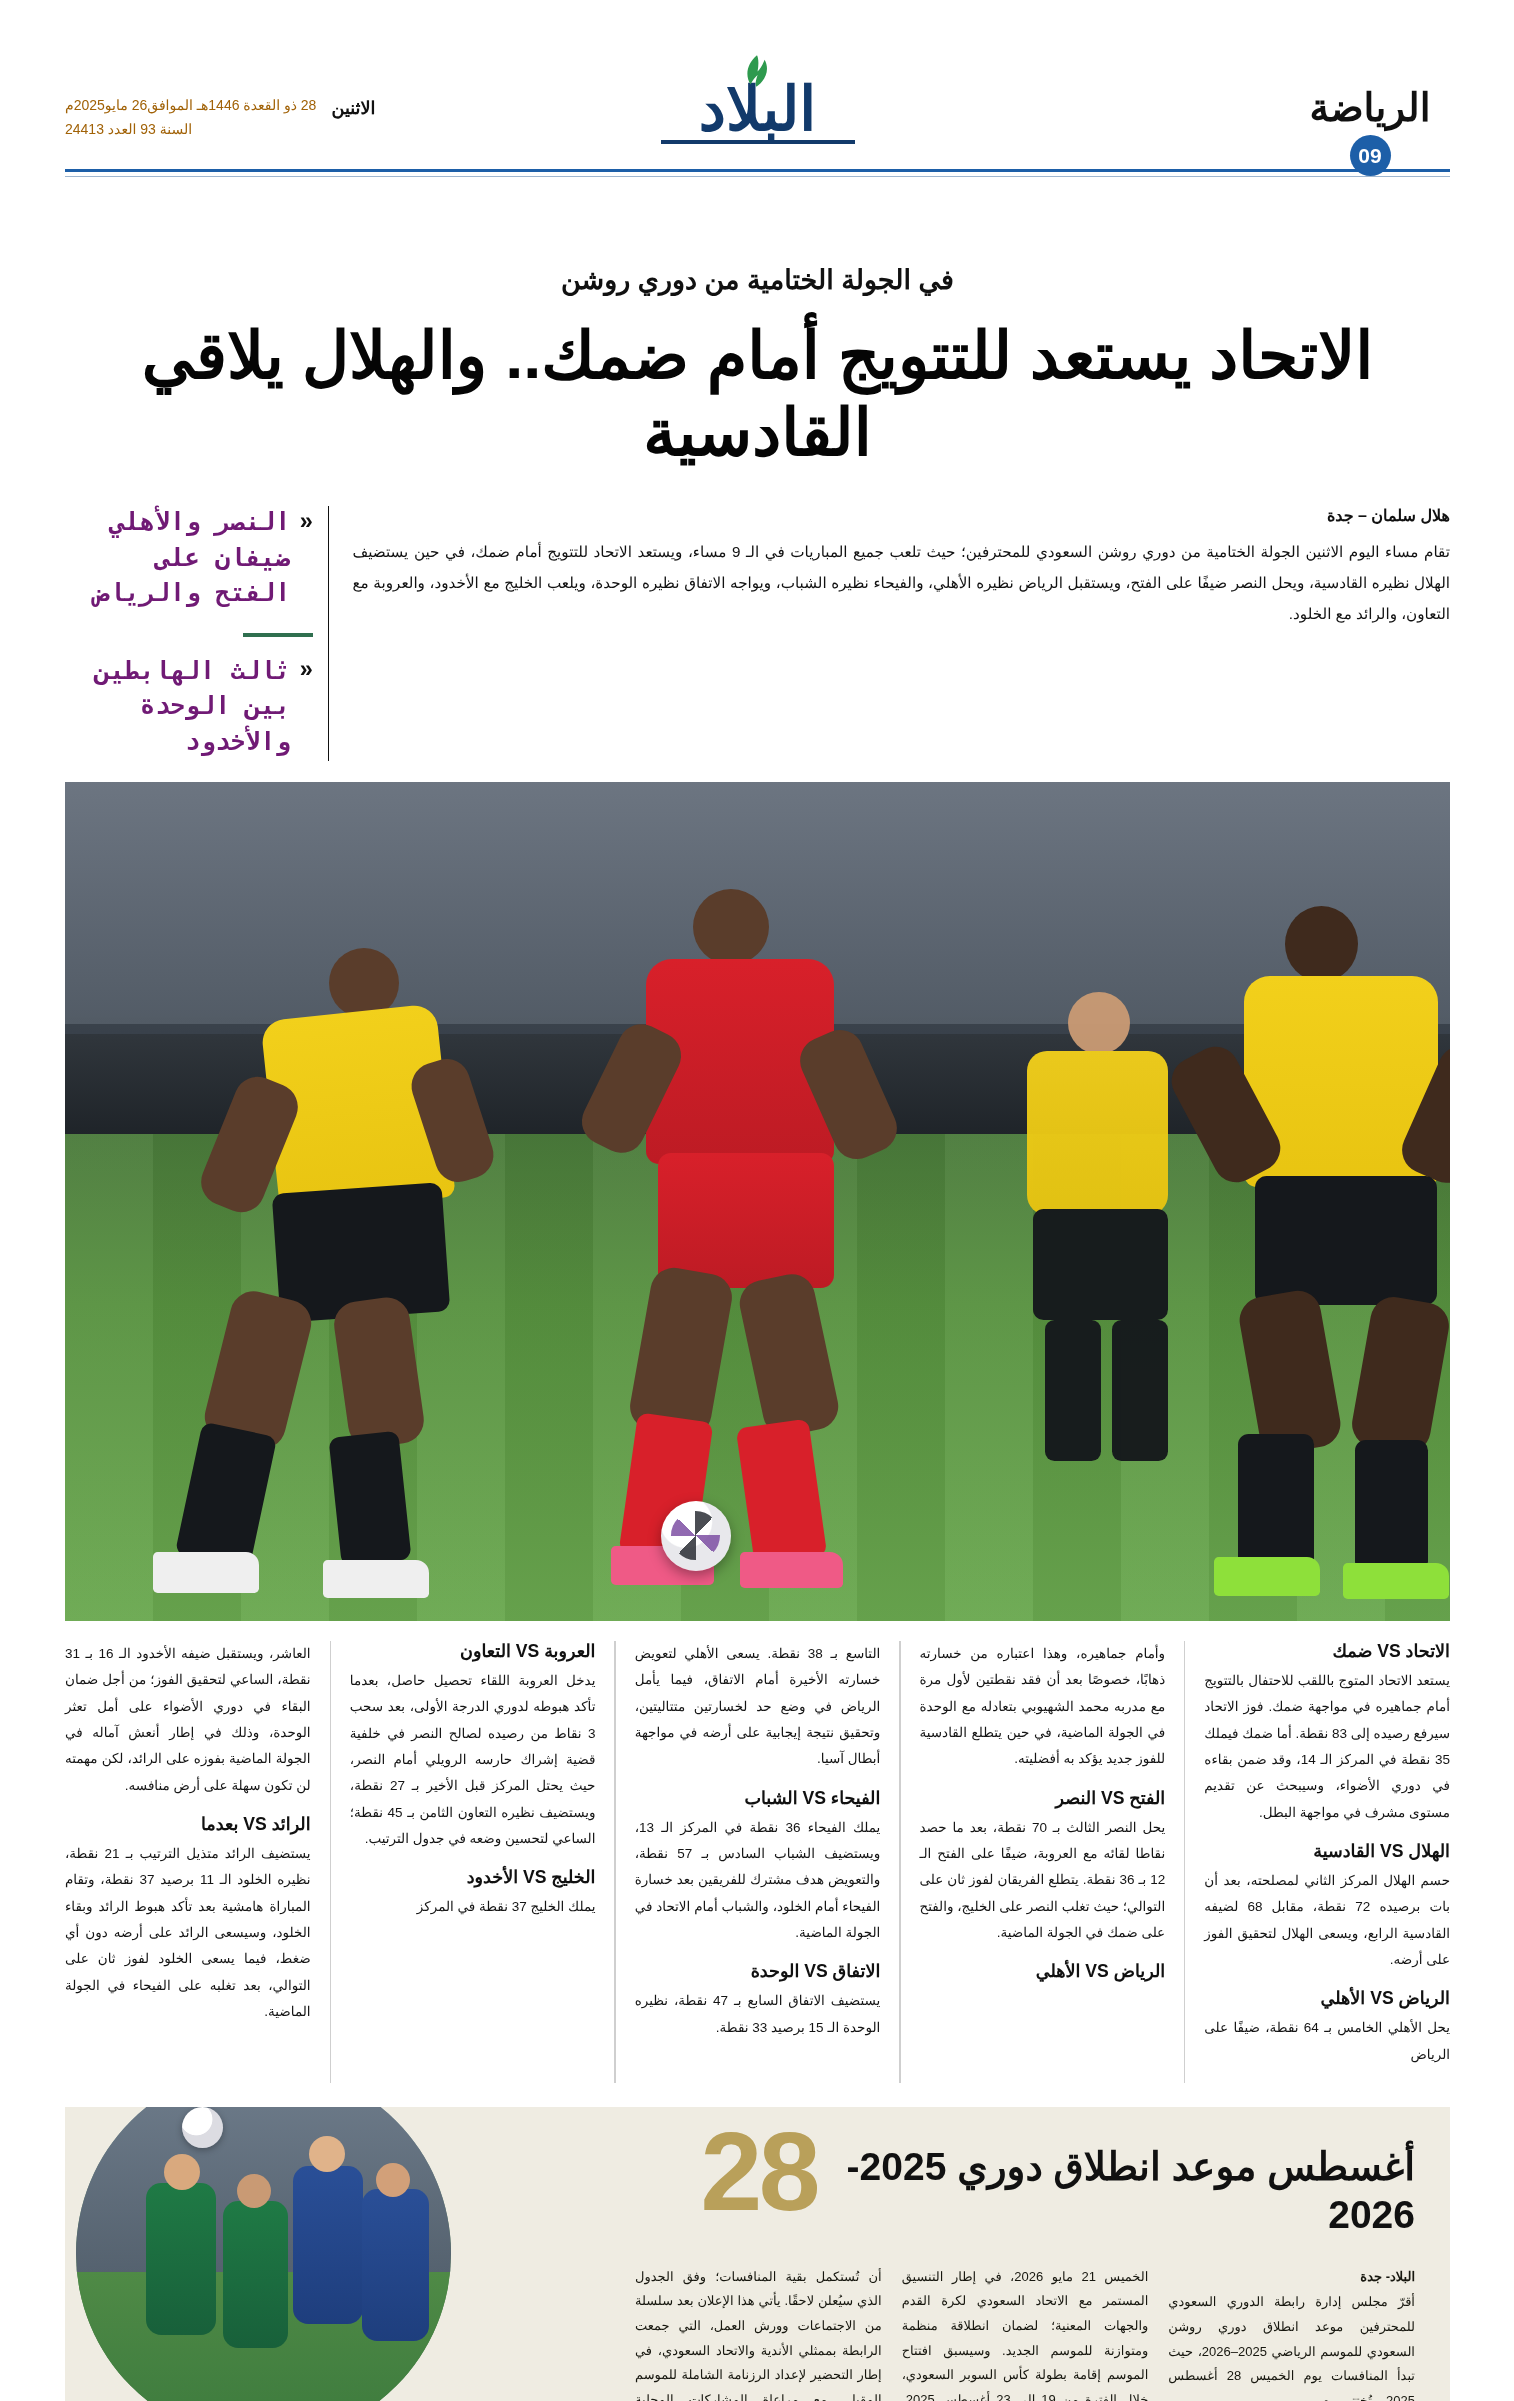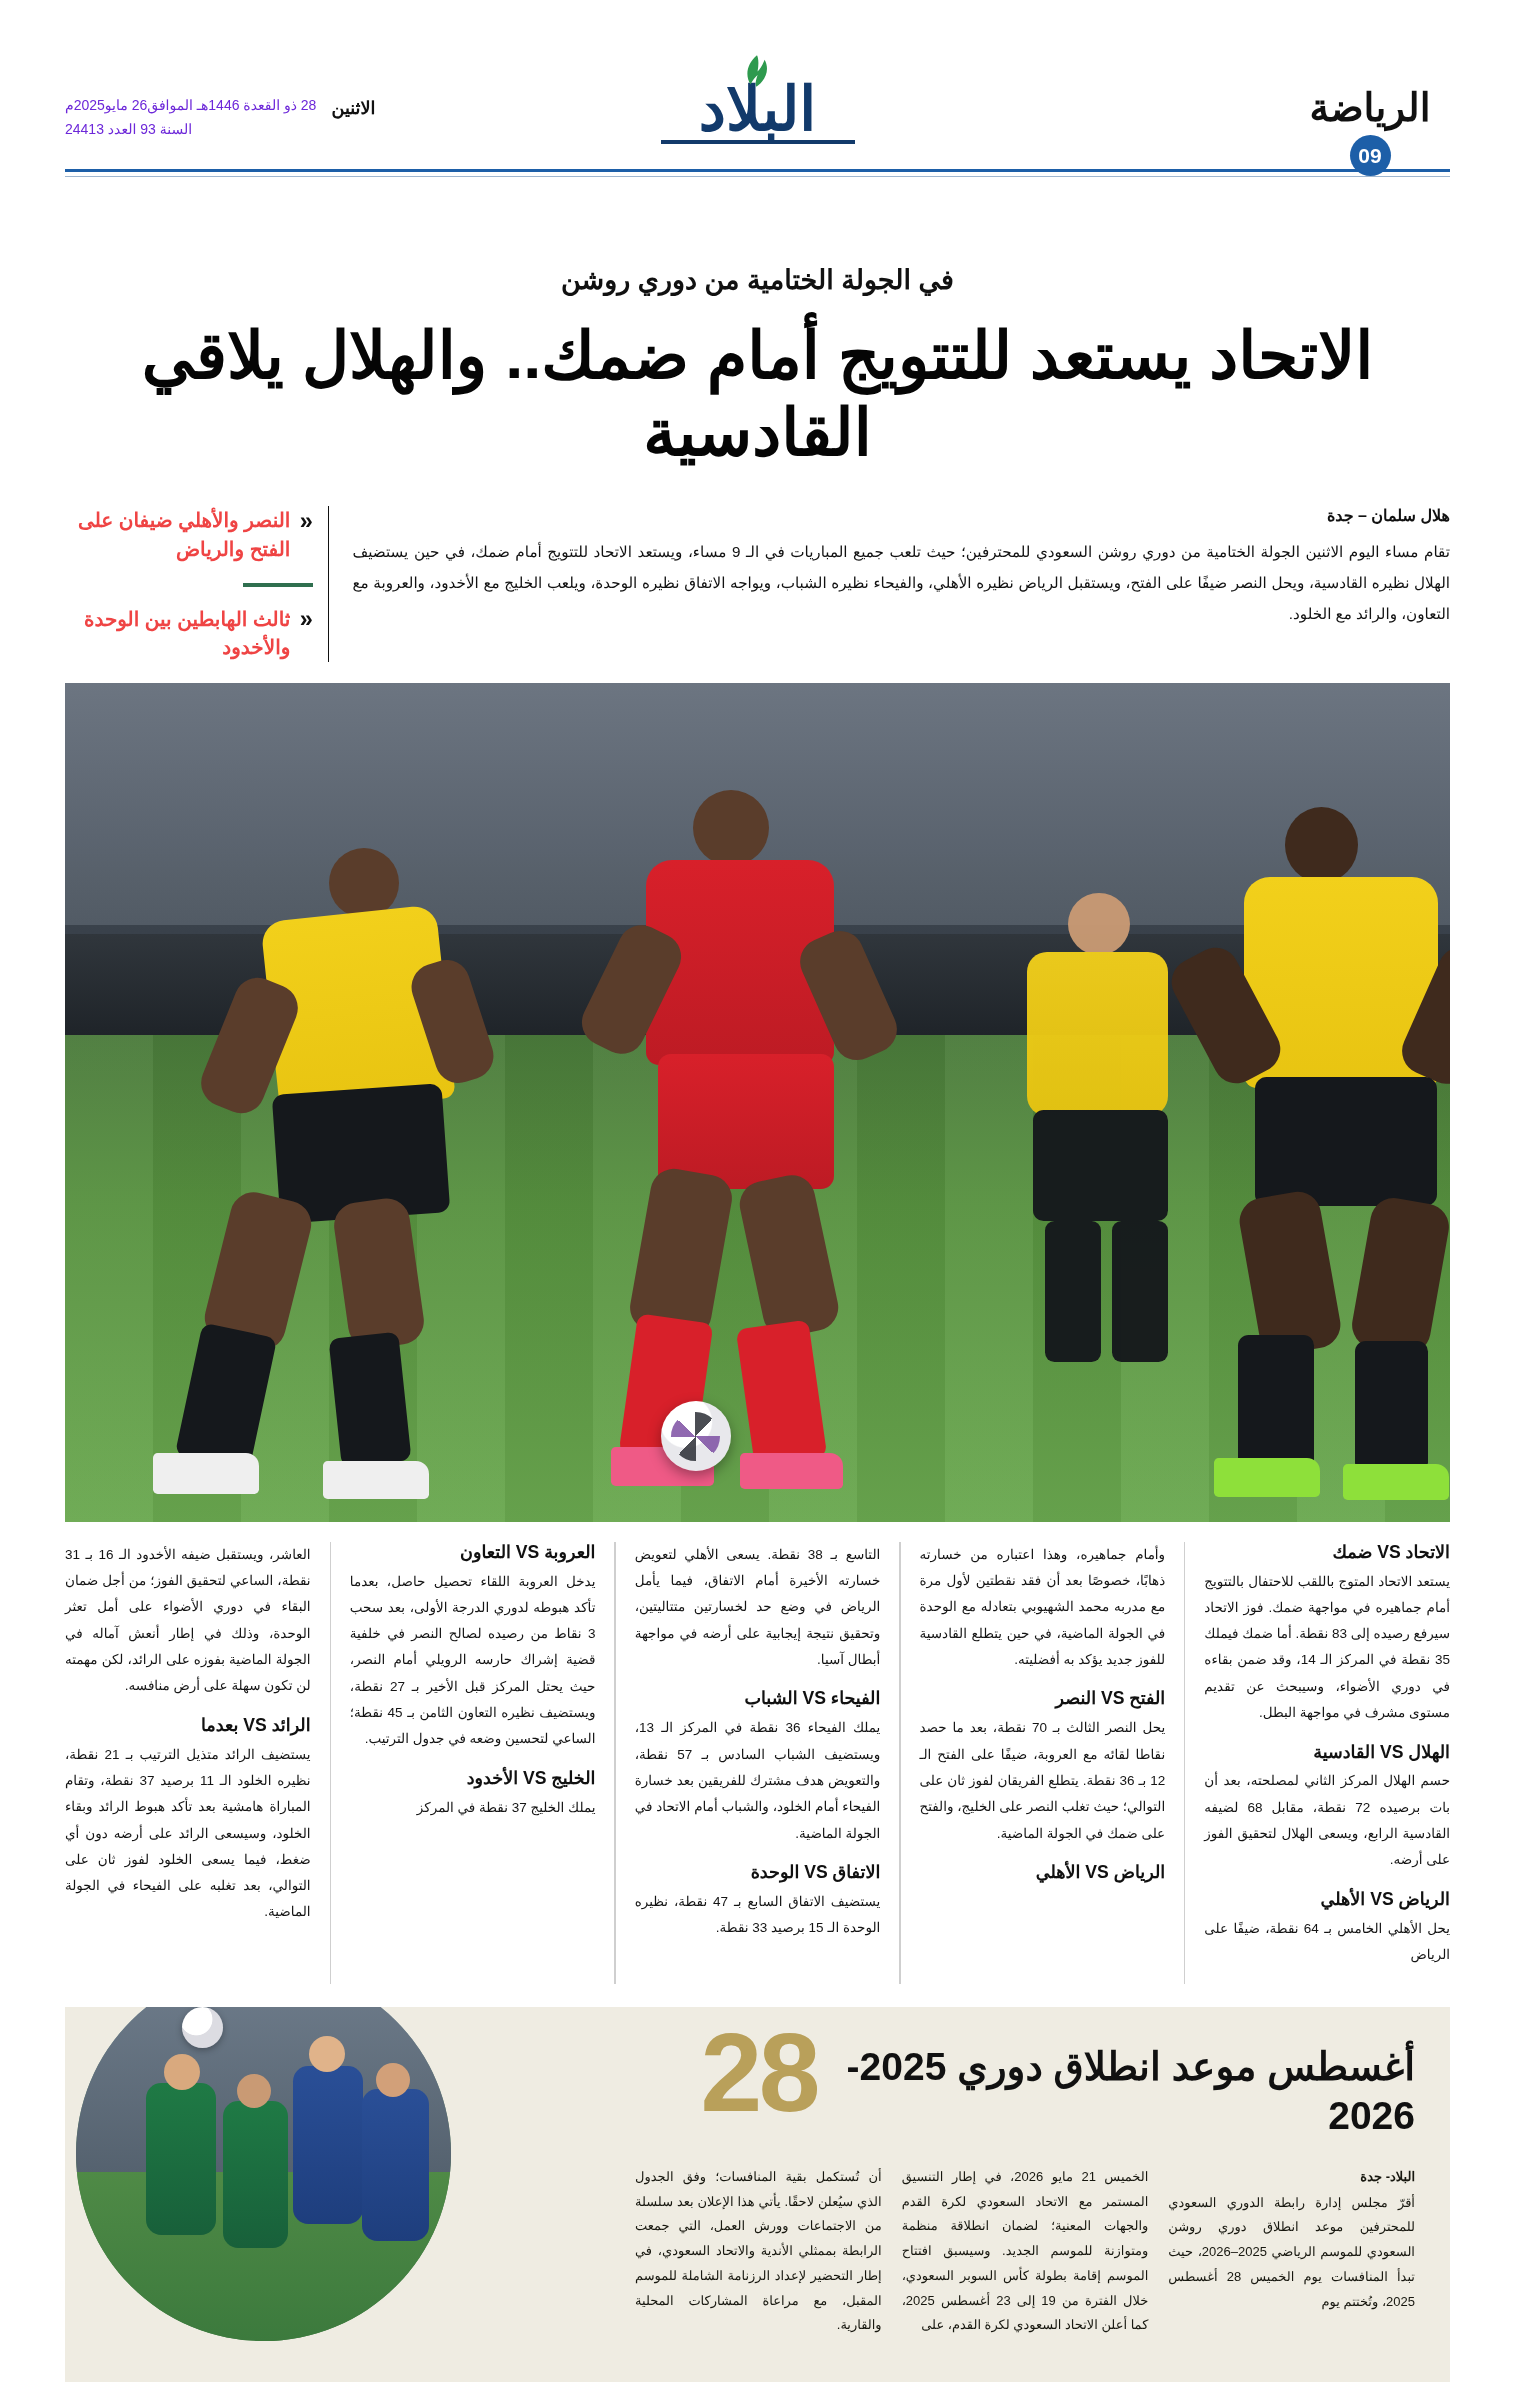--- a/index.html
+++ b/index.html
@@ -97,21 +97,21 @@
     line-height: 1.7;
   }
   .date-block .dayname {
     font-size: 17.6px;
     font-weight: bold;
     display: inline-block;
     margin-left: 0;
   }
   .date-block .dline {
     font-size: 14px;
-    color: #6d28d9;
+    color: #a16207;
   }
   .date-row {
     display: flex;
     align-items: flex-start;
     gap: 15.2px;
     justify-content: flex-start;
   }
   .rule-main {
     position: absolute;
     left: 65px;
@@ -187,25 +187,26 @@
     direction: rtl;
   }
   .quote .chev {
     font-size: 23.5px;
     color: #111;
     line-height: 1;
     font-weight: bold;
     margin-top: 3.5px;
   }
   .quote .qtext {
-    font-size: 20px;
+    font-size: 25px;
     font-weight: bold;
     line-height: 1.42;
     text-align: right;
-    color: #ef4444;
+    color: #701a75;
+    font-family: Liberation Mono, monospace;
   }
   .quote-sep {
     width: 70px;
     height: 4.1px;
     background: #2f6f4f;
     margin: 20px 15.2px 17.6px auto;
   }
 
   
   .main-photo {

